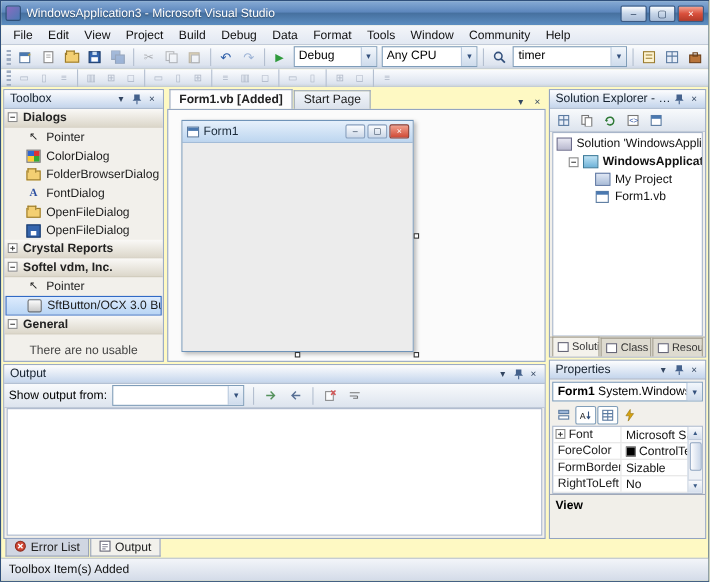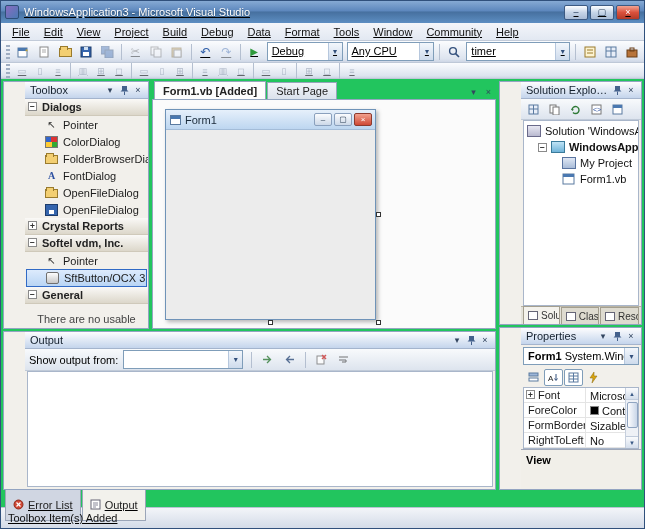--- a/index.html
+++ b/index.html
@@ -1,17 +1,17 @@
 <!DOCTYPE html>
 <html><head>
 <meta charset="utf-8">
 <style>
   * { box-sizing: border-box; margin: 0; padding: 0; }
   body { font-family: "Liberation Sans", sans-serif; font-size: 11px; background: #fff; }
-  .vs { position: relative; width: 645px; height: 529px; border: 1px solid #30507c; background: #22c55e; overflow: hidden; text-decoration: underline; }
+  .vs { position: relative; width: 645px; height: 529px; border: 1px solid #30507c; background: #fef9c3; overflow: hidden; }
 
   
   .titlebar { height: 22px; background: linear-gradient(#86aad4 0%, #5d87bd 45%, #46709f 50%, #5d8ec2 100%); display: flex; align-items: center; padding: 0 4px; color: #fff; }
   .appicon { width: 14px; height: 14px; background: linear-gradient(135deg,#8a6cc0,#4a7ab5); border: 1px solid #2e4f78; border-radius: 2px; margin-right: 5px; }
   .titletext { flex: 1; text-shadow: 0 1px 1px rgba(0,0,0,.4); white-space: nowrap; overflow: hidden; }
   .winbtns { display: flex; gap: 2px; }
   .wb { width: 24px; height: 15px; display: flex; align-items: center; justify-content: center; font-size: 9px; color: #243a56; background: linear-gradient(#fdfeff,#c6d5e8 50%,#a9bcd6); border: 1px solid #3c5a82; border-radius: 2px; }
   .wb.close { background: linear-gradient(#f3a493,#d9503c 50%,#b23a28); color: #fff; }
 
   
@@ -30,21 +30,21 @@
   .tbtn2 { width: 18px; height: 14px; display: flex; align-items: center; justify-content: center; font-size: 9px; color: #7d8aa0; opacity: .55; }
   .glyph-blue { color: #2d5da8; font-size: 12px; }
   .glyph-gray { color: #555; font-size: 11px; }
   .glyph-green { color: #2f9a3c; font-size: 10px; }
   .combo { display: inline-flex; align-items: stretch; height: 19px; background: #fff; border: 1px solid #7f9db9; margin: 0 2px; }
   .combo .cv { flex: 1; padding: 2px 4px; white-space: nowrap; overflow: hidden; }
   .combo .ca { width: 14px; display: flex; align-items: center; justify-content: center; font-size: 8px; color: #33507c; background: linear-gradient(#f3f7fc,#cedbec); border-left: 1px solid #b6c7dd; }
 
   
   .main { position: relative; height: 411px; }
-  .toolwin { position: absolute; display: flex; flex-direction: column; border: 1px solid #93a4c1; background: #f2f0eb; padding-left: 21px; }
+  .toolwin { position: absolute; display: flex; flex-direction: column; border: 1px solid #93a4c1; background: #f2f0eb; }
   .tw-title { height: 17px; flex: 0 0 17px; background: linear-gradient(#fdfdfe,#c4d5ec); border-bottom: 1px solid #a4b4cd; display: flex; align-items: center; padding: 0 3px 0 5px; color: #14202e; }
   .tw-title .tt { flex: 1; white-space: nowrap; overflow: hidden; text-overflow: ellipsis; }
   .twb { width: 14px; height: 13px; display: flex; align-items: center; justify-content: center; font-size: 9px; color: #324560; }
 
   
   .tbx-cat { position: relative; height: 17px; display: flex; align-items: center; padding-left: 17px; font-weight: bold; color: #222; background: linear-gradient(#faf9f7,#dcd7ca); border-bottom: 1px solid #cfc9ba; }
   .exp { position: absolute; left: 3px; top: 3px; width: 9px; height: 9px; background: #fff; border: 1px solid #8a8a8a; font: bold 8px/7px "DejaVu Sans Mono", monospace; text-align: center; color: #333; }
   .tbx-item { height: 17px; display: flex; align-items: center; gap: 5px; padding-left: 20px; color: #1c1c1c; background: #f2f0eb; }
   .tbx-item.sel { margin: 0 1px; border: 1px solid #316ac5; background: linear-gradient(#ddebfd,#b9d5f4); height: 18px; padding-left: 19px; }
   .tbx-msg { padding: 8px 7px; text-align: center; color: #444; line-height: 1.35; }
@@ -115,21 +115,21 @@
   .prop-desc { flex: 0 0 40px; border-top: 1px solid #a0a8b8; background: #f1efe9; padding: 3px 5px; line-height: 1.3; overflow: hidden; }
   .prop-desc b { display: block; }
 
   
   .out-toolbar { height: 22px; display: flex; align-items: center; padding: 0 4px; gap: 3px; background: linear-gradient(#f8fafc,#dde4ee); border-bottom: 1px solid #c0cad8; }
   .out-content { flex: 1; background: #fff; border: 1px solid #a9b6ca; margin: 0 2px 2px 2px; }
   .obtn { width: 19px; height: 17px; display: flex; align-items: center; justify-content: center; font-size: 10px; color: #3a5a86; opacity: .8; }
 
   
   .bottom-tabs { height: 17px; display: flex; align-items: flex-start; padding-left: 4px; gap: 1px; }
-  .btab { height: 16px; display: flex; align-items: center; gap: 4px; padding: 15px 7px; border: 1px solid #9aa5b8; border-top: none; background: #d0d6e2; color: #222; }
+  .btab { height: 16px; display: flex; align-items: center; gap: 4px; padding: 0 7px; border: 1px solid #9aa5b8; border-top: none; background: #d0d6e2; color: #222; }
   .btab.active { background: #f2f1ec; }
   .statusbar { height: 21px; background: linear-gradient(#f3f5f9,#d3dbe8); border-top: 1px solid #b9c3d3; display: flex; align-items: center; padding: 0 7px; color: #111; }
 </style>
 </head>
 <body>
 
 <div class="vs">
 
   <div class="titlebar">
     <span class="appicon"></span>

